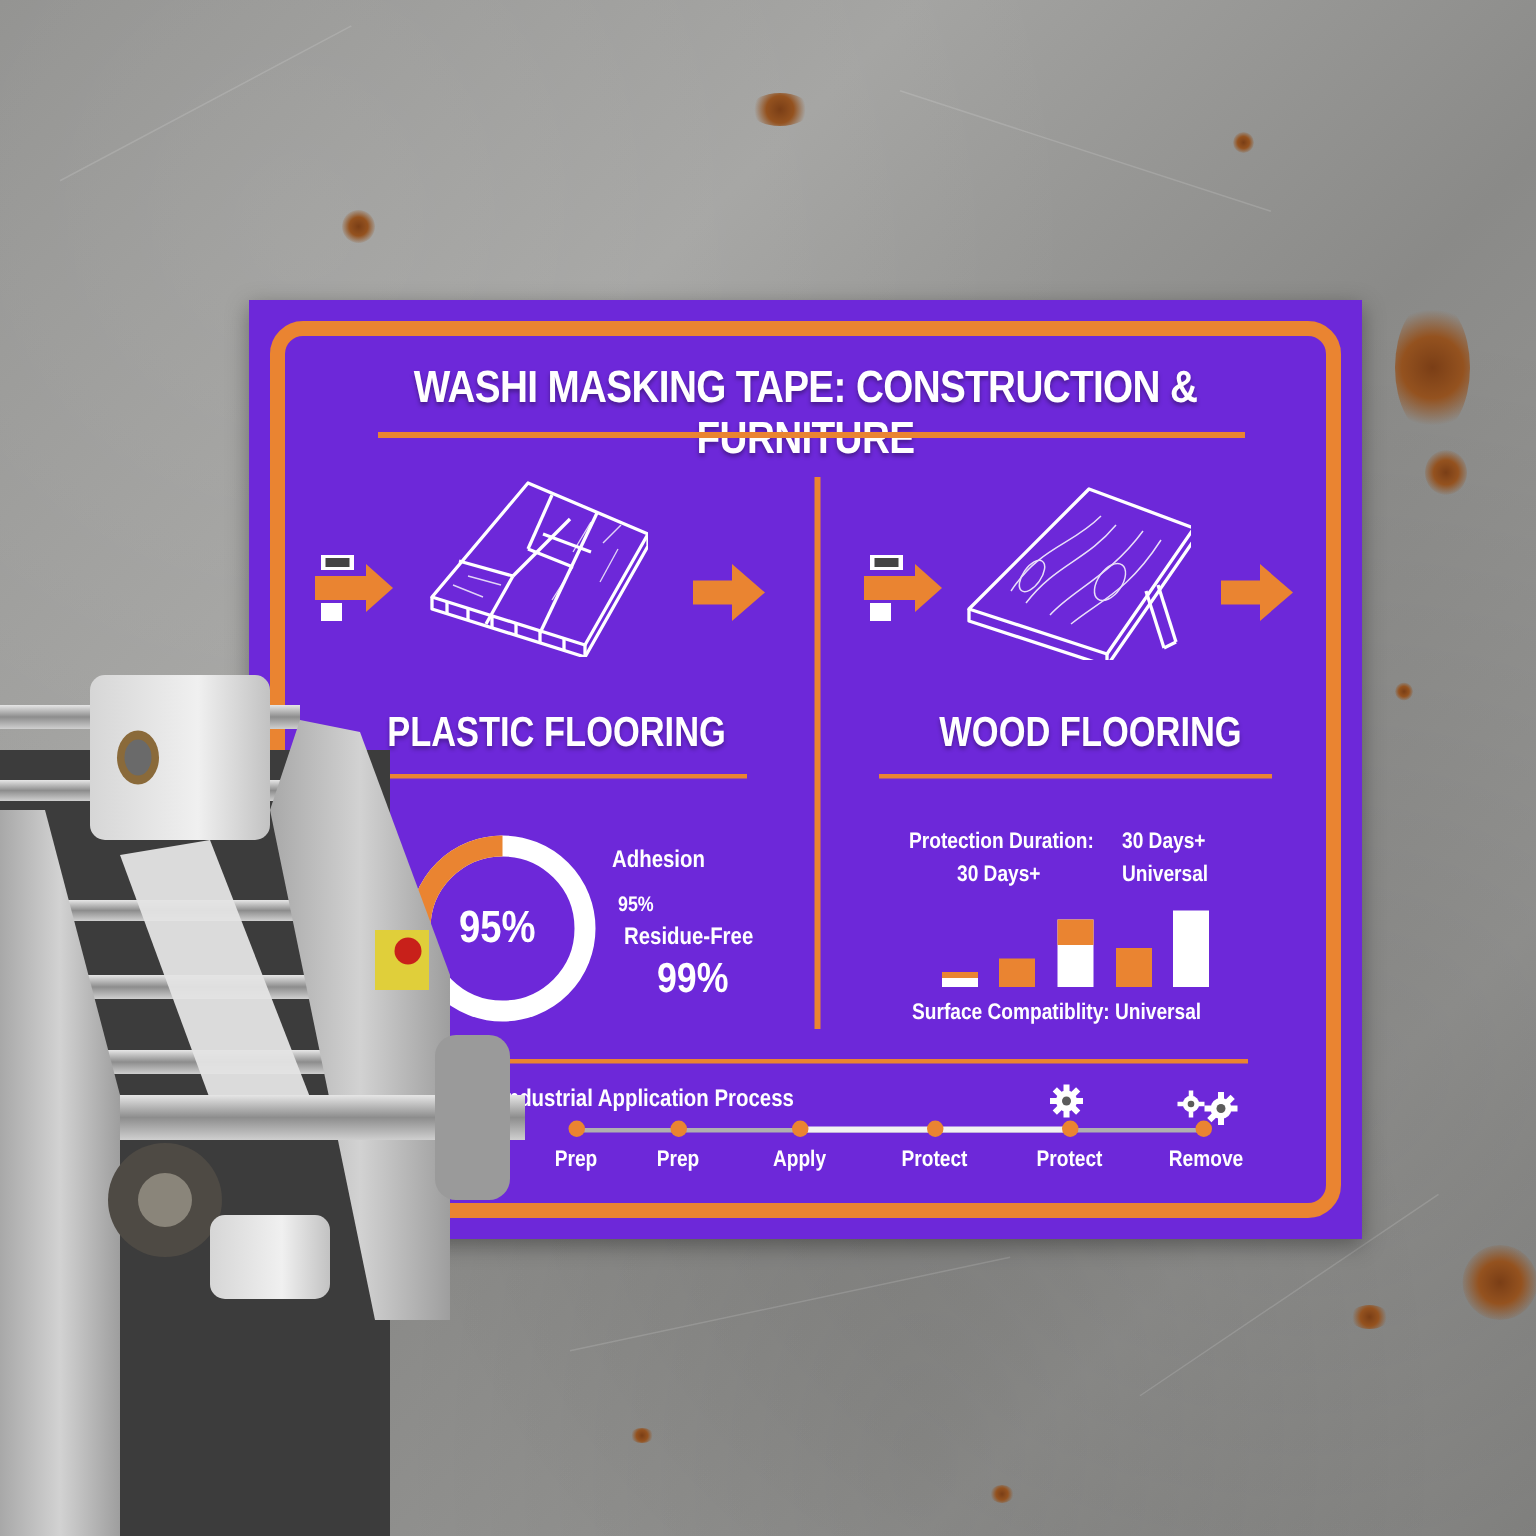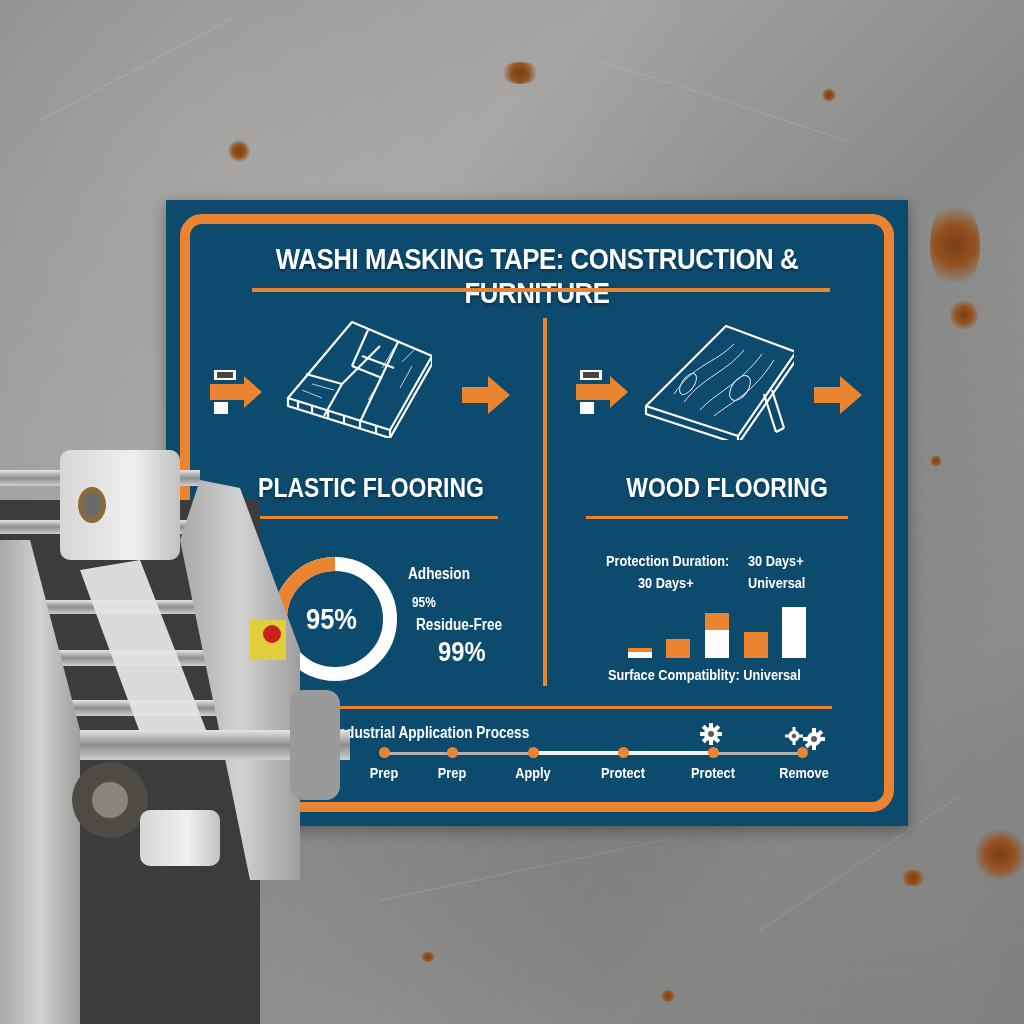--- a/index.html
+++ b/index.html
@@ -10,21 +10,21 @@
       radial-gradient(ellipse at 20% 15%, rgba(255,255,255,0.10), transparent 45%),
       radial-gradient(ellipse at 85% 70%, rgba(0,0,0,0.12), transparent 50%),
       radial-gradient(ellipse at 60% 95%, rgba(0,0,0,0.10), transparent 40%),
       linear-gradient(135deg, #8e8e8c 0%, #a3a3a1 30%, #8a8a88 55%, #9a9a98 80%, #858583 100%);
   }
   .rust { position:absolute; border-radius:50%; background:radial-gradient(circle, #7a3e16 0%, #94521f 40%, rgba(140,80,30,0) 75%); }
   .streak { position:absolute; background:rgba(255,255,255,0.14); transform-origin:left center; height:1px; }
 
   .panel {
     position:absolute; left:166px; top:200px; width:742px; height:626px;
-    background:#0c4a6e;
+    background:#6d28d9;
     box-shadow: 0 4px 14px rgba(0,0,0,0.35);
   }
   .panel-border {
     position:absolute; left:14px; top:14px; right:14px; bottom:14px;
     border:10px solid #ea8431; border-radius:22px; box-sizing:border-box;
   }
   .title {
     position:absolute; left:0; right:0; top:42px; text-align:center;
     color:#fff; font-size:30px; font-weight:bold; letter-spacing:-0.5px;
     font-family: "Liberation Sans Narrow","Liberation Sans", sans-serif;

